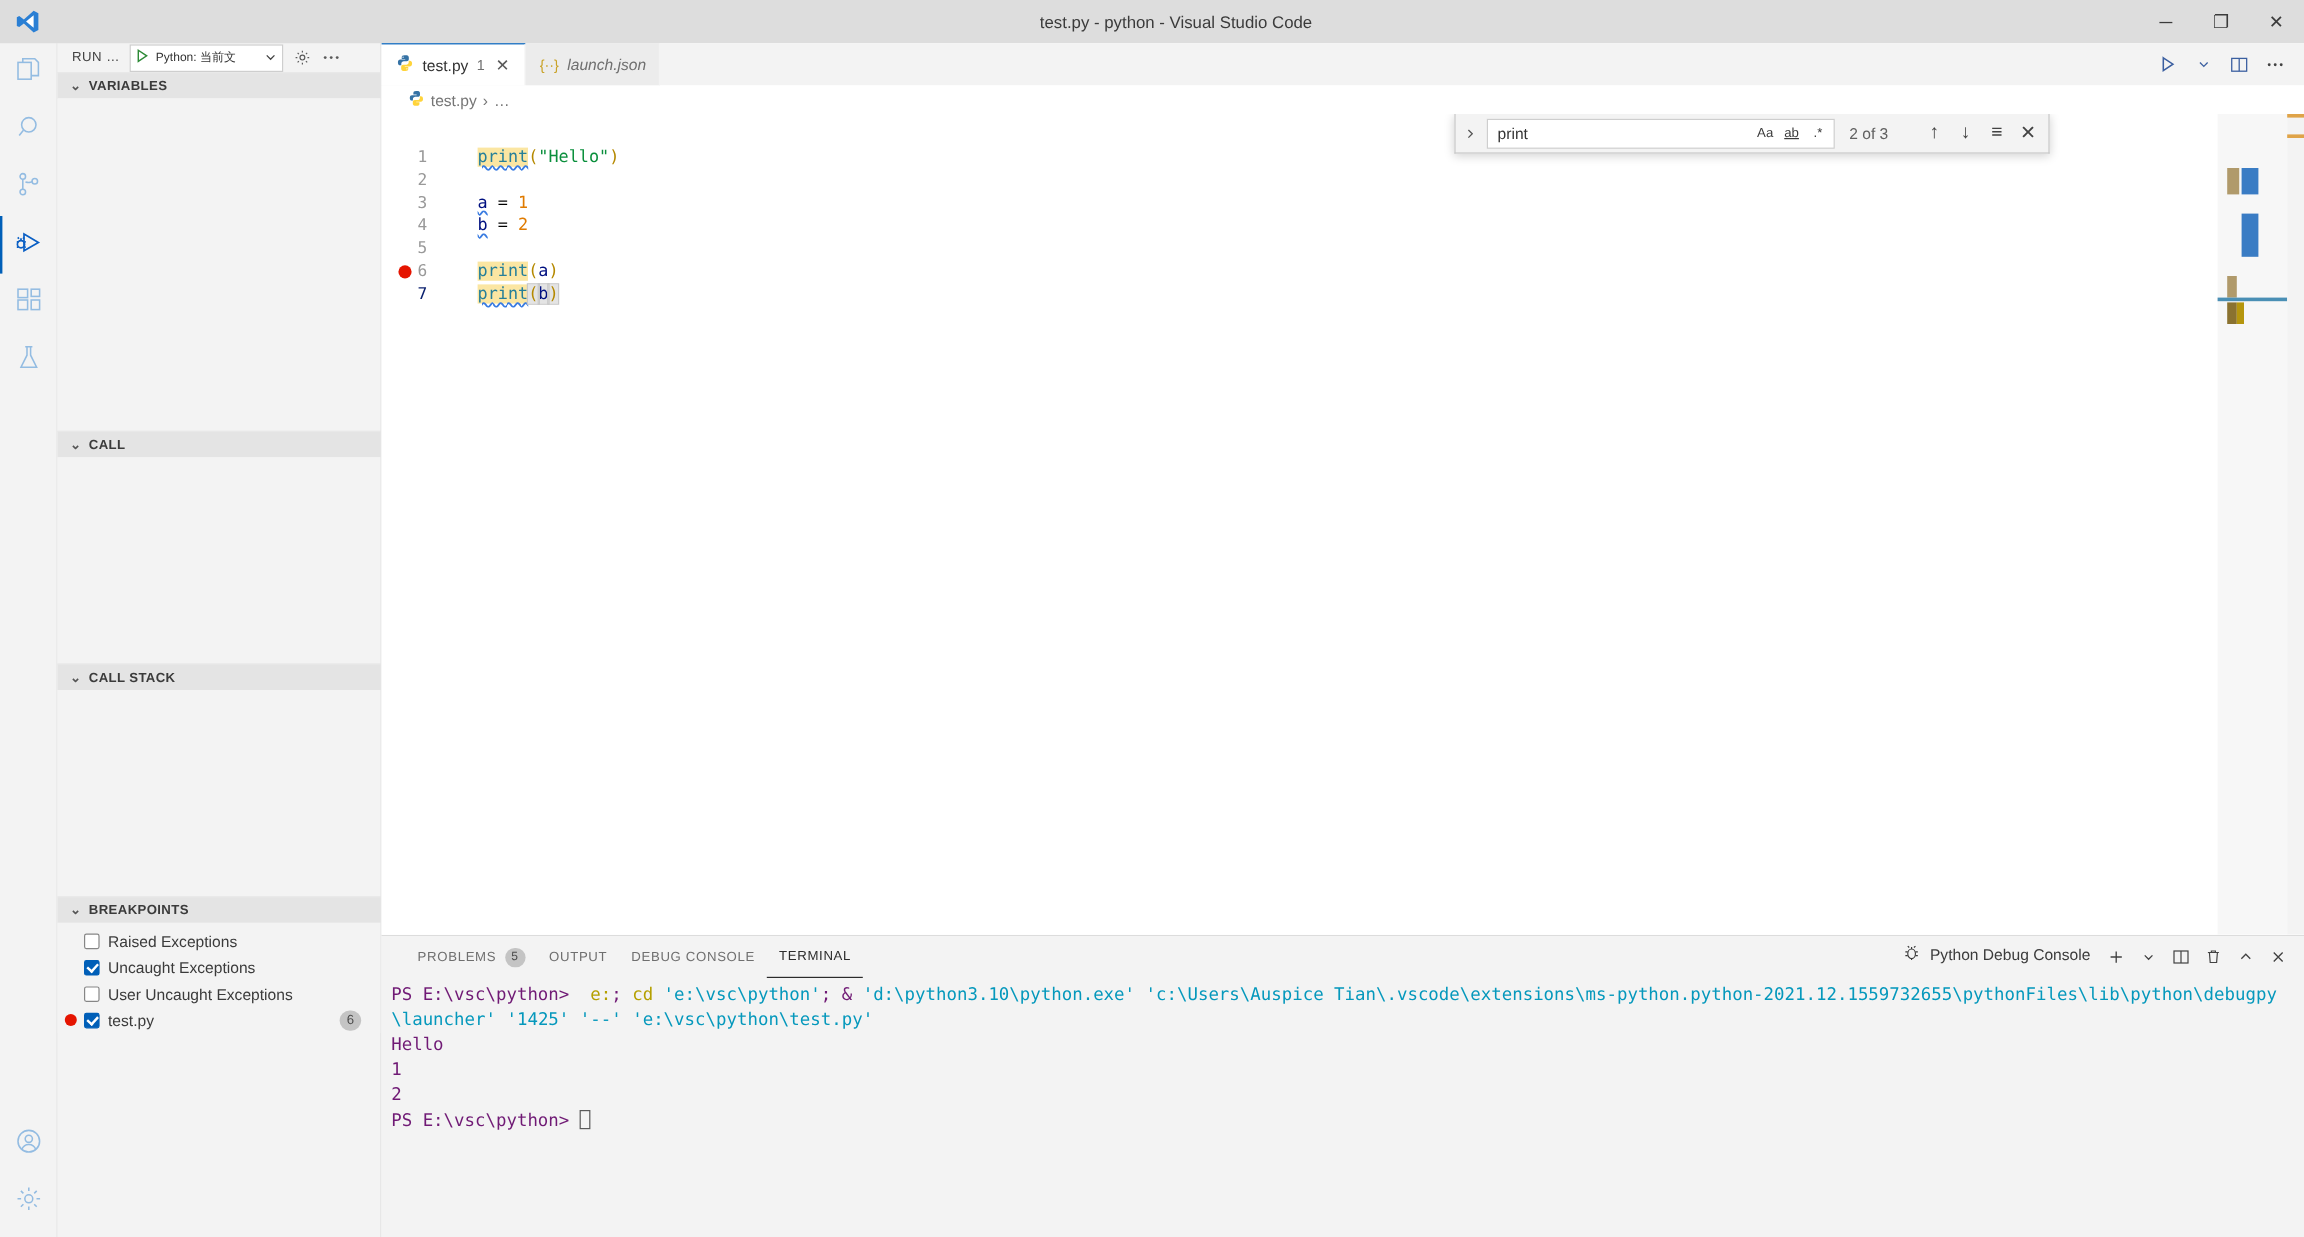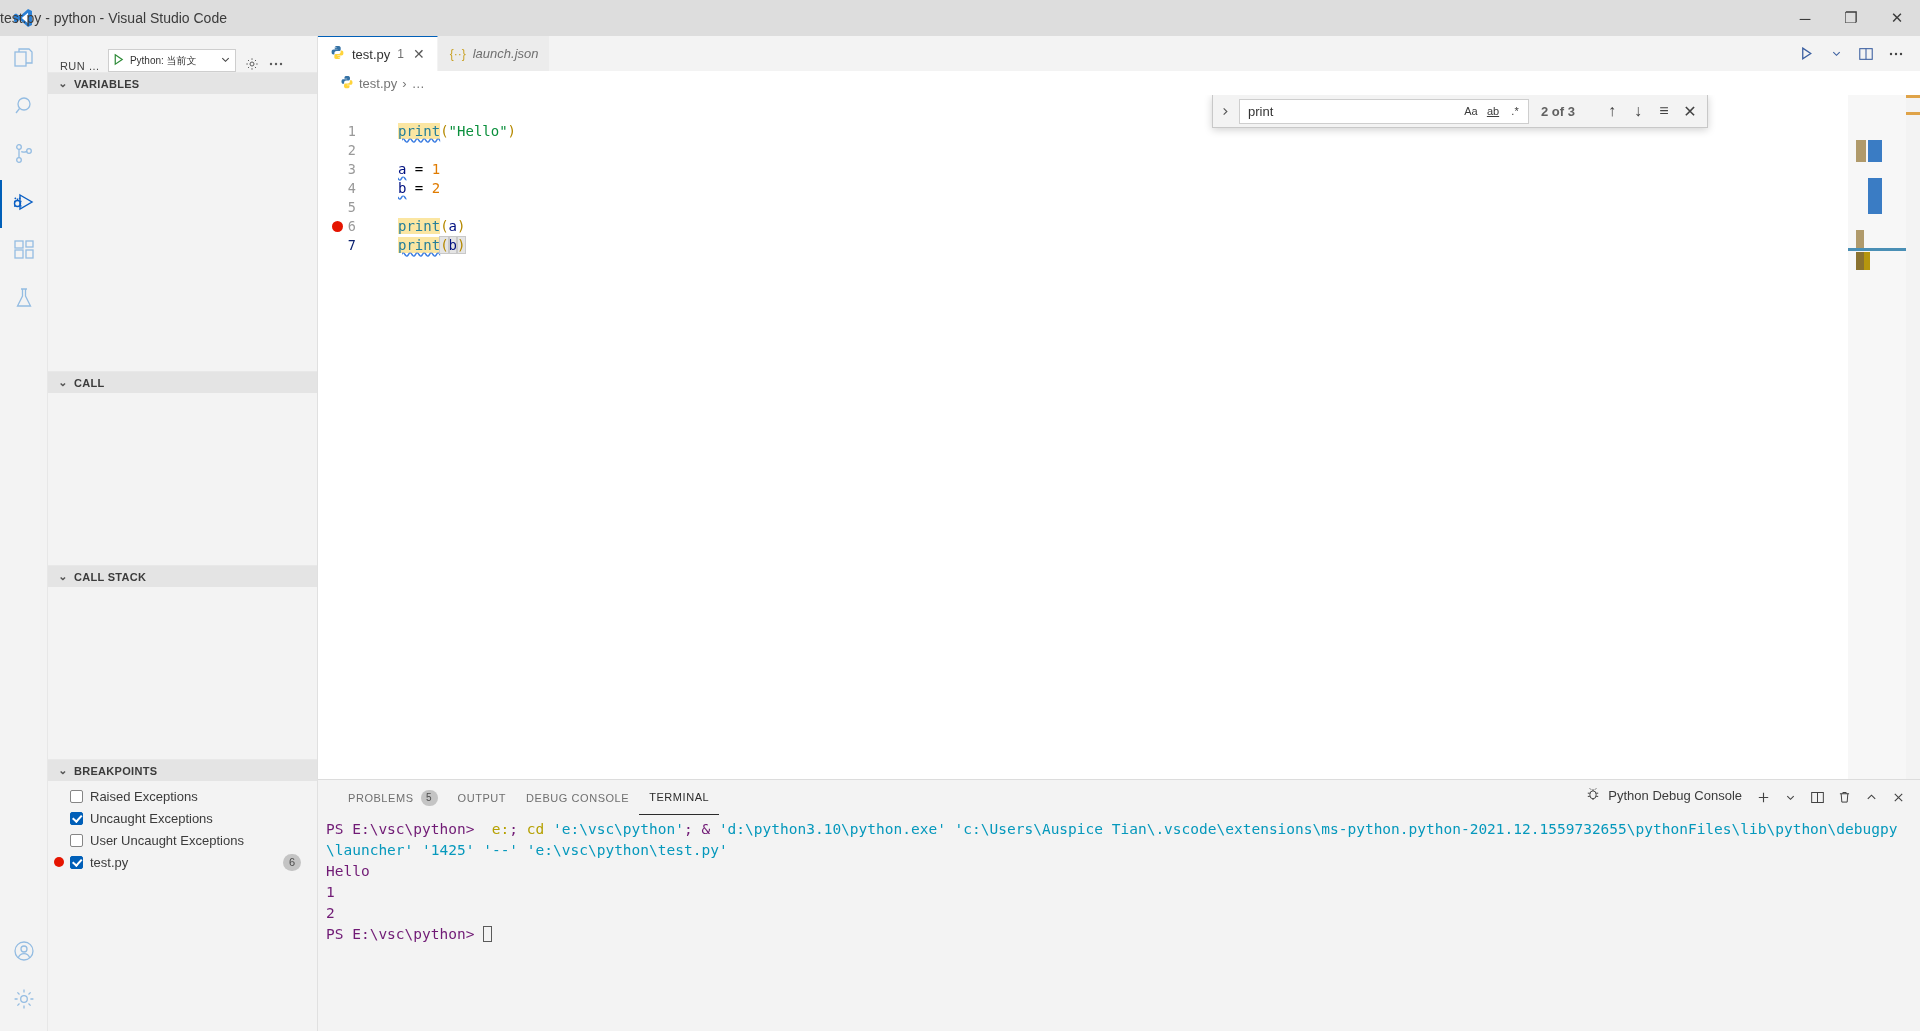--- a/index.html
+++ b/index.html
@@ -18,22 +18,22 @@
     display: flex; align-items: center;
     position: relative; flex: 0 0 36px;
   }
   .vscode-logo { width: 46px; display: flex; align-items: center; justify-content: center; }
   .menu-list { display: flex; align-items: center; gap: 0px; }
   .menu-item {
     font-size: 15px; color: #3b3b3b;
     padding: 4px 11px; cursor: default; line-height: 20px;
   }
   .window-title {
-    position: absolute; left: 0; right: 0; 
-    font-size: 14px; color: #3b3b3b; pointer-events: none;
+    position: absolute; left: 0; right: 0; text-align: center;
+    font-size: 14px; color: #3b3b3b; pointer-events: none; padding-left: 40px;
   }
   .win-controls { margin-left: auto; display: flex; height: 36px; }
   .win-btn {
     width: 46px; height: 36px; display: flex; align-items: center; justify-content: center;
     font-size: 15px; color: #3b3b3b; cursor: default;
   }
 
   
   .body-wrap { display: flex; height: 995px; }
 
@@ -55,21 +55,21 @@
   }
   .act-spacer { flex: 1; }
 
   
   .sidebar {
     width: 270px; background: #f3f3f3;
     display: flex; flex-direction: column;
     border-right: 1px solid #e0e0e0;
   }
   .sidebar-head {
-    height: 36px; display: flex; align-items: flex-end;
+    height: 24px; display: flex; align-items: center;
     padding: 0 8px 0 12px; gap: 8px;
   }
   .sb-title { font-size: 11px; color: #424242; letter-spacing: .4px; white-space: nowrap; }
   .launch-select {
     display: flex; align-items: center; gap: 5px;
     border: 1px solid #cecece; background: #fff;
     height: 23px; padding: 0 4px 0 3px; min-width: 128px;
     font-size: 13px; color: #333; cursor: pointer;
   }
   .launch-name {
@@ -193,21 +193,21 @@
   .find-inputbox {
     display: flex; align-items: center;
     background: #ffffff; border: 1px solid #cecece;
     height: 25px; width: 290px; padding: 0 2px 0 8px;
   }
   .find-input-text { flex: 1; font-size: 13px; color: #333; }
   .find-opt {
     width: 22px; height: 21px; display: flex; align-items: center; justify-content: center;
     font-size: 11px; color: #3b3b3b; cursor: pointer; border-radius: 3px;
   }
-  .find-count { font-size: 13px; color: #616161; margin: 0 6px 0 8px; min-width: 50px; font-weight: bold; }
+  .find-count { font-size: 13px; color: #616161; margin: 0 6px 0 8px; min-width: 50px; }
   .find-act { width: 22px; height: 22px; display:flex; align-items:center; justify-content:center; color:#424242; cursor:pointer; border-radius:3px; }
 
   
   .panel {
     height: 252px; background: #f3f3f3;
     border-top: 1px solid #dcdcdc; display: flex; flex-direction: column;
   }
   .panel-tabs { height: 35px; display: flex; align-items: center; padding-left: 20px; gap: 0; }
   .panel-tab {
     font-size: 11px; letter-spacing: .55px; color: #6f6f6f;

